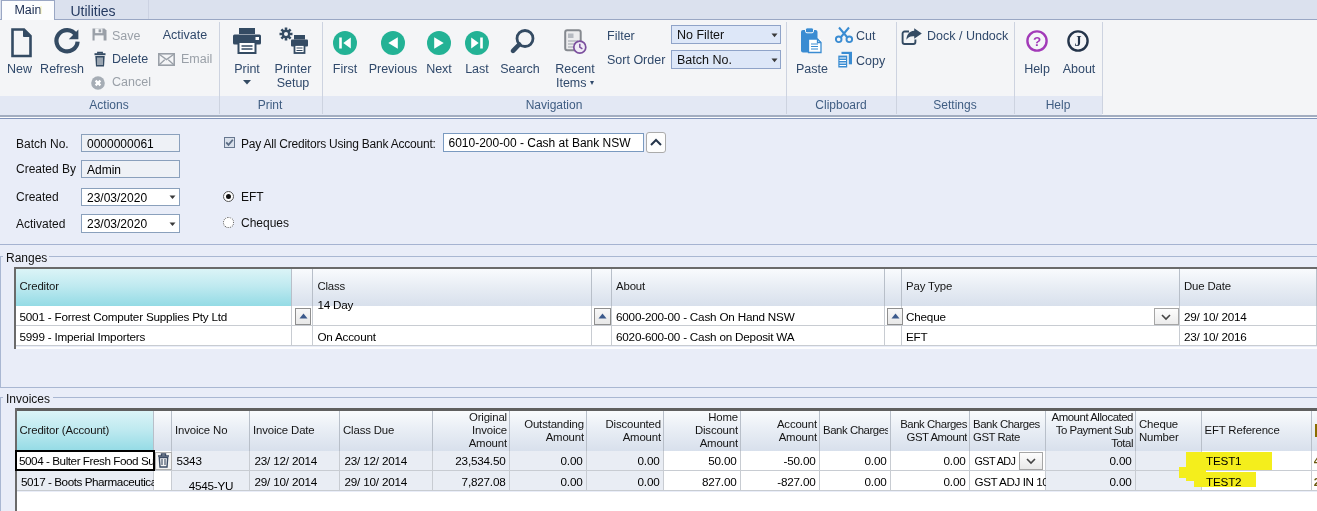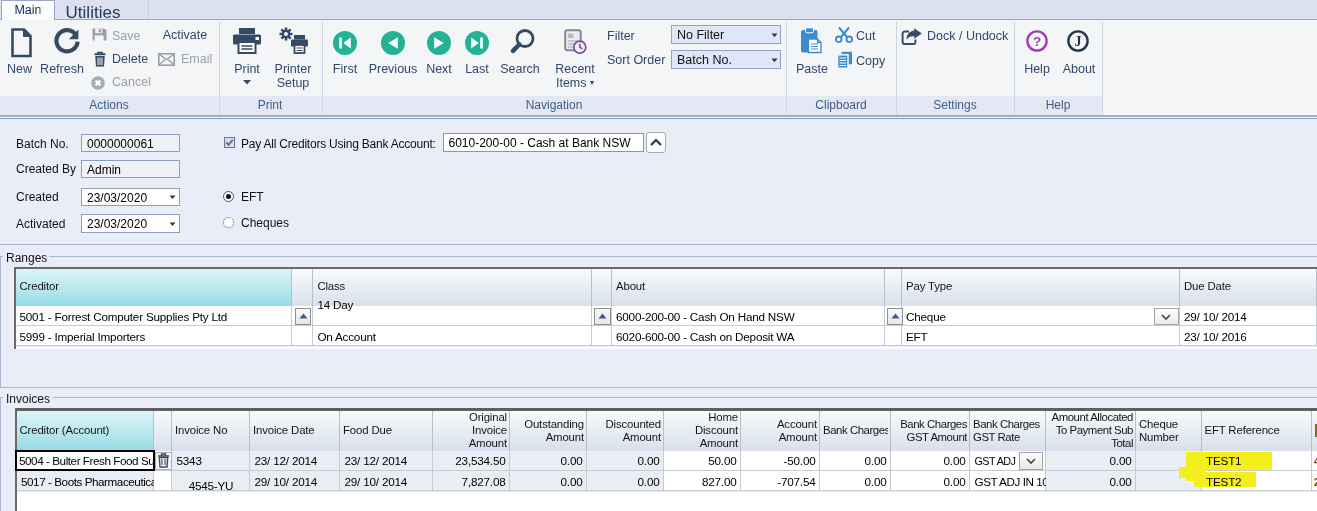--- a/index.html
+++ b/index.html
@@ -19,21 +19,21 @@
 .tealhead { background:linear-gradient(#dbf4f7 0%, #c0eaf0 45%, #94dbe5 100%); }
 </style>
 </head>
 <body>
 
 <div class="abs" style="left:0;top:0;width:1317px;height:20px;background:#dbe1ee;"></div>
 <div class="abs" style="left:0;top:19px;width:1317px;height:1px;background:#9aa7c4;"></div>
 <div class="abs" style="left:1px;top:0;width:54px;height:20px;background:#fcfdfe;border:1px solid #9aa7c4;border-bottom:none;"></div>
 <div class="abs" style="left:1px;top:3px;width:54px;text-align:center;font-size:12.5px;color:#17294e;">Main</div>
 <div class="abs" style="left:55px;top:0;width:93.5px;height:19px;border-right:1px solid #ccd2e2;"></div>
-<div class="abs" style="left:55px;top:3px;width:76px;text-align:center;font-size:17px;color:#253a60;">Utilities</div>
+<div class="abs" style="left:55px;top:3px;width:76px;text-align:center;font-size:14px;color:#253a60;">Utilities</div>
 
 <div class="abs" style="left:39.5px;top:6px;width:2.5px;height:8px;background:rgba(245,240,170,0.45);"></div>
 
 <div class="abs" style="left:0;top:20px;width:1317px;height:76px;background:#f4f5f7;"></div>
 <div class="abs" style="left:0;top:96px;width:1102px;height:18.5px;background:#e3e8f4;"></div>
 <div class="abs" style="left:1102px;top:96px;width:215px;height:18.5px;background:#f4f5f7;"></div>
 
 <div class="abs" style="left:0;top:114.5px;width:1317px;height:2px;background:#a2adc0;"></div>
 <div class="abs" style="left:0;top:116.5px;width:1317px;height:1px;background:#fafbfd;"></div>
 <div class="abs" style="left:0;top:117.5px;width:1317px;height:1.5px;background:#8194ba;"></div>
@@ -312,21 +312,21 @@
 <div class="abs" style="left:14.5px;top:408px;width:2px;height:103px;background:#6a6a6a;"></div>
 <div class="abs" style="left:16.5px;top:491.5px;width:1300.5px;height:19.5px;background:#fff;"></div>
 <div class="abs tealhead" style="left:16.5px;top:410.5px;width:137.5px;height:40.0px;border-right:1px solid #b8bfc9;"></div>
 <div class="hcell" style="left:19.5px;top:424.0px;width:131.5px;text-align:left;">Creditor (Account)</div>
 <div class="abs gradhead" style="left:154px;top:410.5px;width:18px;height:40.0px;border-right:1px solid #b8bfc9;"></div>
 <div class="abs gradhead" style="left:172px;top:410.5px;width:78px;height:40.0px;border-right:1px solid #b8bfc9;"></div>
 <div class="hcell" style="left:175px;top:424.0px;width:72px;text-align:left;">Invoice No</div>
 <div class="abs gradhead" style="left:250px;top:410.5px;width:90px;height:40.0px;border-right:1px solid #b8bfc9;"></div>
 <div class="hcell" style="left:253px;top:424.0px;width:84px;text-align:left;">Invoice Date</div>
 <div class="abs gradhead" style="left:340px;top:410.5px;width:93px;height:40.0px;border-right:1px solid #b8bfc9;"></div>
-<div class="hcell" style="left:343px;top:424.0px;width:87px;text-align:left;">Food Due</div>
+<div class="hcell" style="left:343px;top:424.0px;width:87px;text-align:left;">Class Due</div>
 <div class="abs gradhead" style="left:433px;top:410.5px;width:77px;height:40.0px;border-right:1px solid #b8bfc9;"></div>
 <div class="hcell" style="left:436px;top:411.0px;width:71px;text-align:right;">Original</div>
 <div class="hcell" style="left:436px;top:424.0px;width:71px;text-align:right;">Invoice</div>
 <div class="hcell" style="left:436px;top:437.0px;width:71px;text-align:right;">Amount</div>
 <div class="abs gradhead" style="left:510px;top:410.5px;width:77px;height:40.0px;border-right:1px solid #b8bfc9;"></div>
 <div class="hcell" style="left:513px;top:417.5px;width:71px;text-align:right;">Outstanding</div>
 <div class="hcell" style="left:513px;top:430.5px;width:71px;text-align:right;">Amount</div>
 <div class="abs gradhead" style="left:587px;top:410.5px;width:77px;height:40.0px;border-right:1px solid #b8bfc9;"></div>
 <div class="hcell" style="left:590px;top:417.5px;width:71px;text-align:right;">Discounted</div>
 <div class="hcell" style="left:590px;top:430.5px;width:71px;text-align:right;">Amount</div>
@@ -408,21 +408,21 @@
 <div class="cell" style="left:1313.8px;top:454.0px;width:5.2000000000000455px;text-align:left;color:#6b590f;font-weight:bold;">4</div>
 <div class="cell" style="left:974.5px;top:454.0px;width:71.5px;text-align:left;letter-spacing:-0.55px;font-size:10.8px;padding-top:1px;">GST ADJ IN</div>
 <div class="cell" style="left:21.0px;top:474.5px;width:133.0px;text-align:left;letter-spacing:-0.45px;">5017 - Boots Pharmaceutical</div>
 <div class="cell" style="left:176.5px;top:479px;width:69.0px;text-align:center;">4545-YU</div>
 <div class="cell" style="left:254.5px;top:474.5px;width:81.0px;text-align:left;">29/ 10/ 2014</div>
 <div class="cell" style="left:344.5px;top:474.5px;width:84.0px;text-align:left;">29/ 10/ 2014</div>
 <div class="cell" style="left:437.5px;top:474.5px;width:68.0px;text-align:right;">7,827.08</div>
 <div class="cell" style="left:514.5px;top:474.5px;width:68.0px;text-align:right;">0.00</div>
 <div class="cell" style="left:591.5px;top:474.5px;width:68.0px;text-align:right;">0.00</div>
 <div class="cell" style="left:668.5px;top:474.5px;width:68.0px;text-align:right;">827.00</div>
-<div class="cell" style="left:745.5px;top:474.5px;width:70.0px;text-align:right;">-707.54</div>
+<div class="cell" style="left:745.5px;top:474.5px;width:70.0px;text-align:right;">-827.00</div>
 <div class="cell" style="left:824.5px;top:474.5px;width:62.0px;text-align:right;">0.00</div>
 <div class="cell" style="left:895.5px;top:474.5px;width:70.0px;text-align:right;">0.00</div>
 <div class="cell" style="left:974.5px;top:474.5px;width:71.5px;text-align:left;letter-spacing:-0.45px;">GST ADJ IN 10</div>
 <div class="cell" style="left:1050.5px;top:474.5px;width:81.0px;text-align:right;">0.00</div>
 <div class="cell" style="left:1206.0px;top:474.5px;width:101.79999999999995px;text-align:left;">TEST2</div>
 <div class="cell" style="left:1313.8px;top:474.5px;width:5.2000000000000455px;text-align:left;color:#6b590f;font-weight:bold;">2</div>
 <div class="abs" style="left:15px;top:449.5px;width:139.5px;height:21px;background:#fff;border:2px solid #000;"></div>
 <div class="cell" style="left:19px;top:453.5px;width:133.5px;letter-spacing:-0.45px;">5004 - Bulter Fresh Food Sup</div>
 <div class="abs" style="left:155px;top:451.5px;width:17px;height:18px;background:#f4f4f4;border:1px solid #b0b0b0;"></div>
 <svg width="13" height="15" style="left:157px;top:453px;" viewBox="0 0 13 15">

